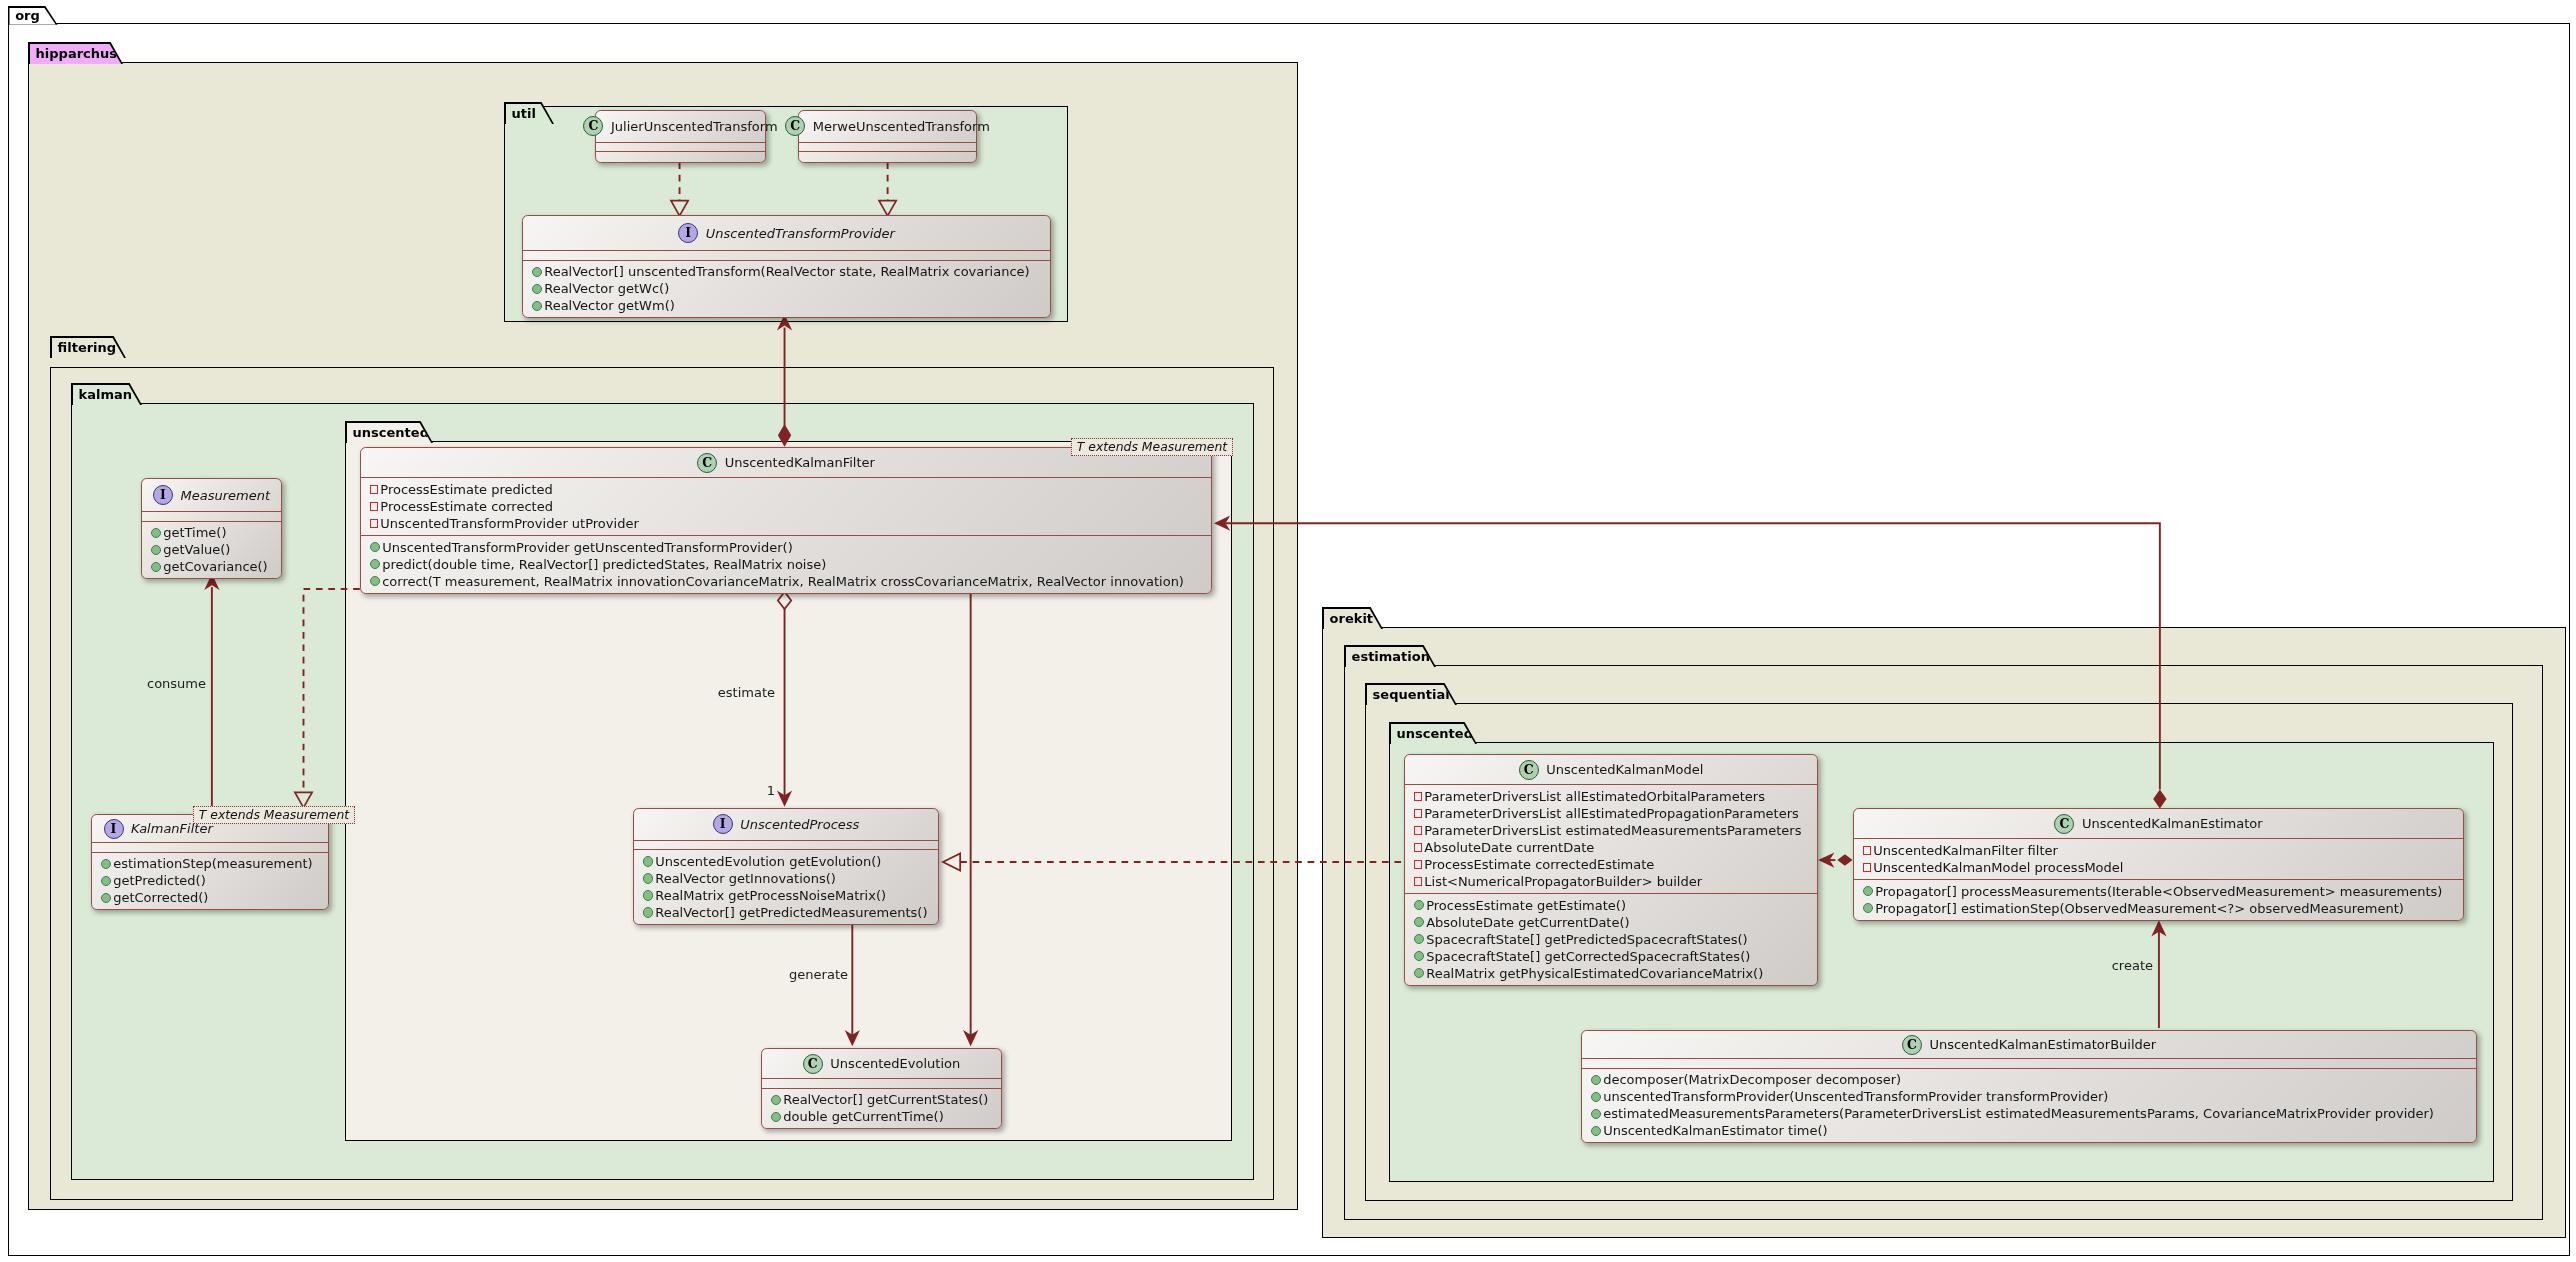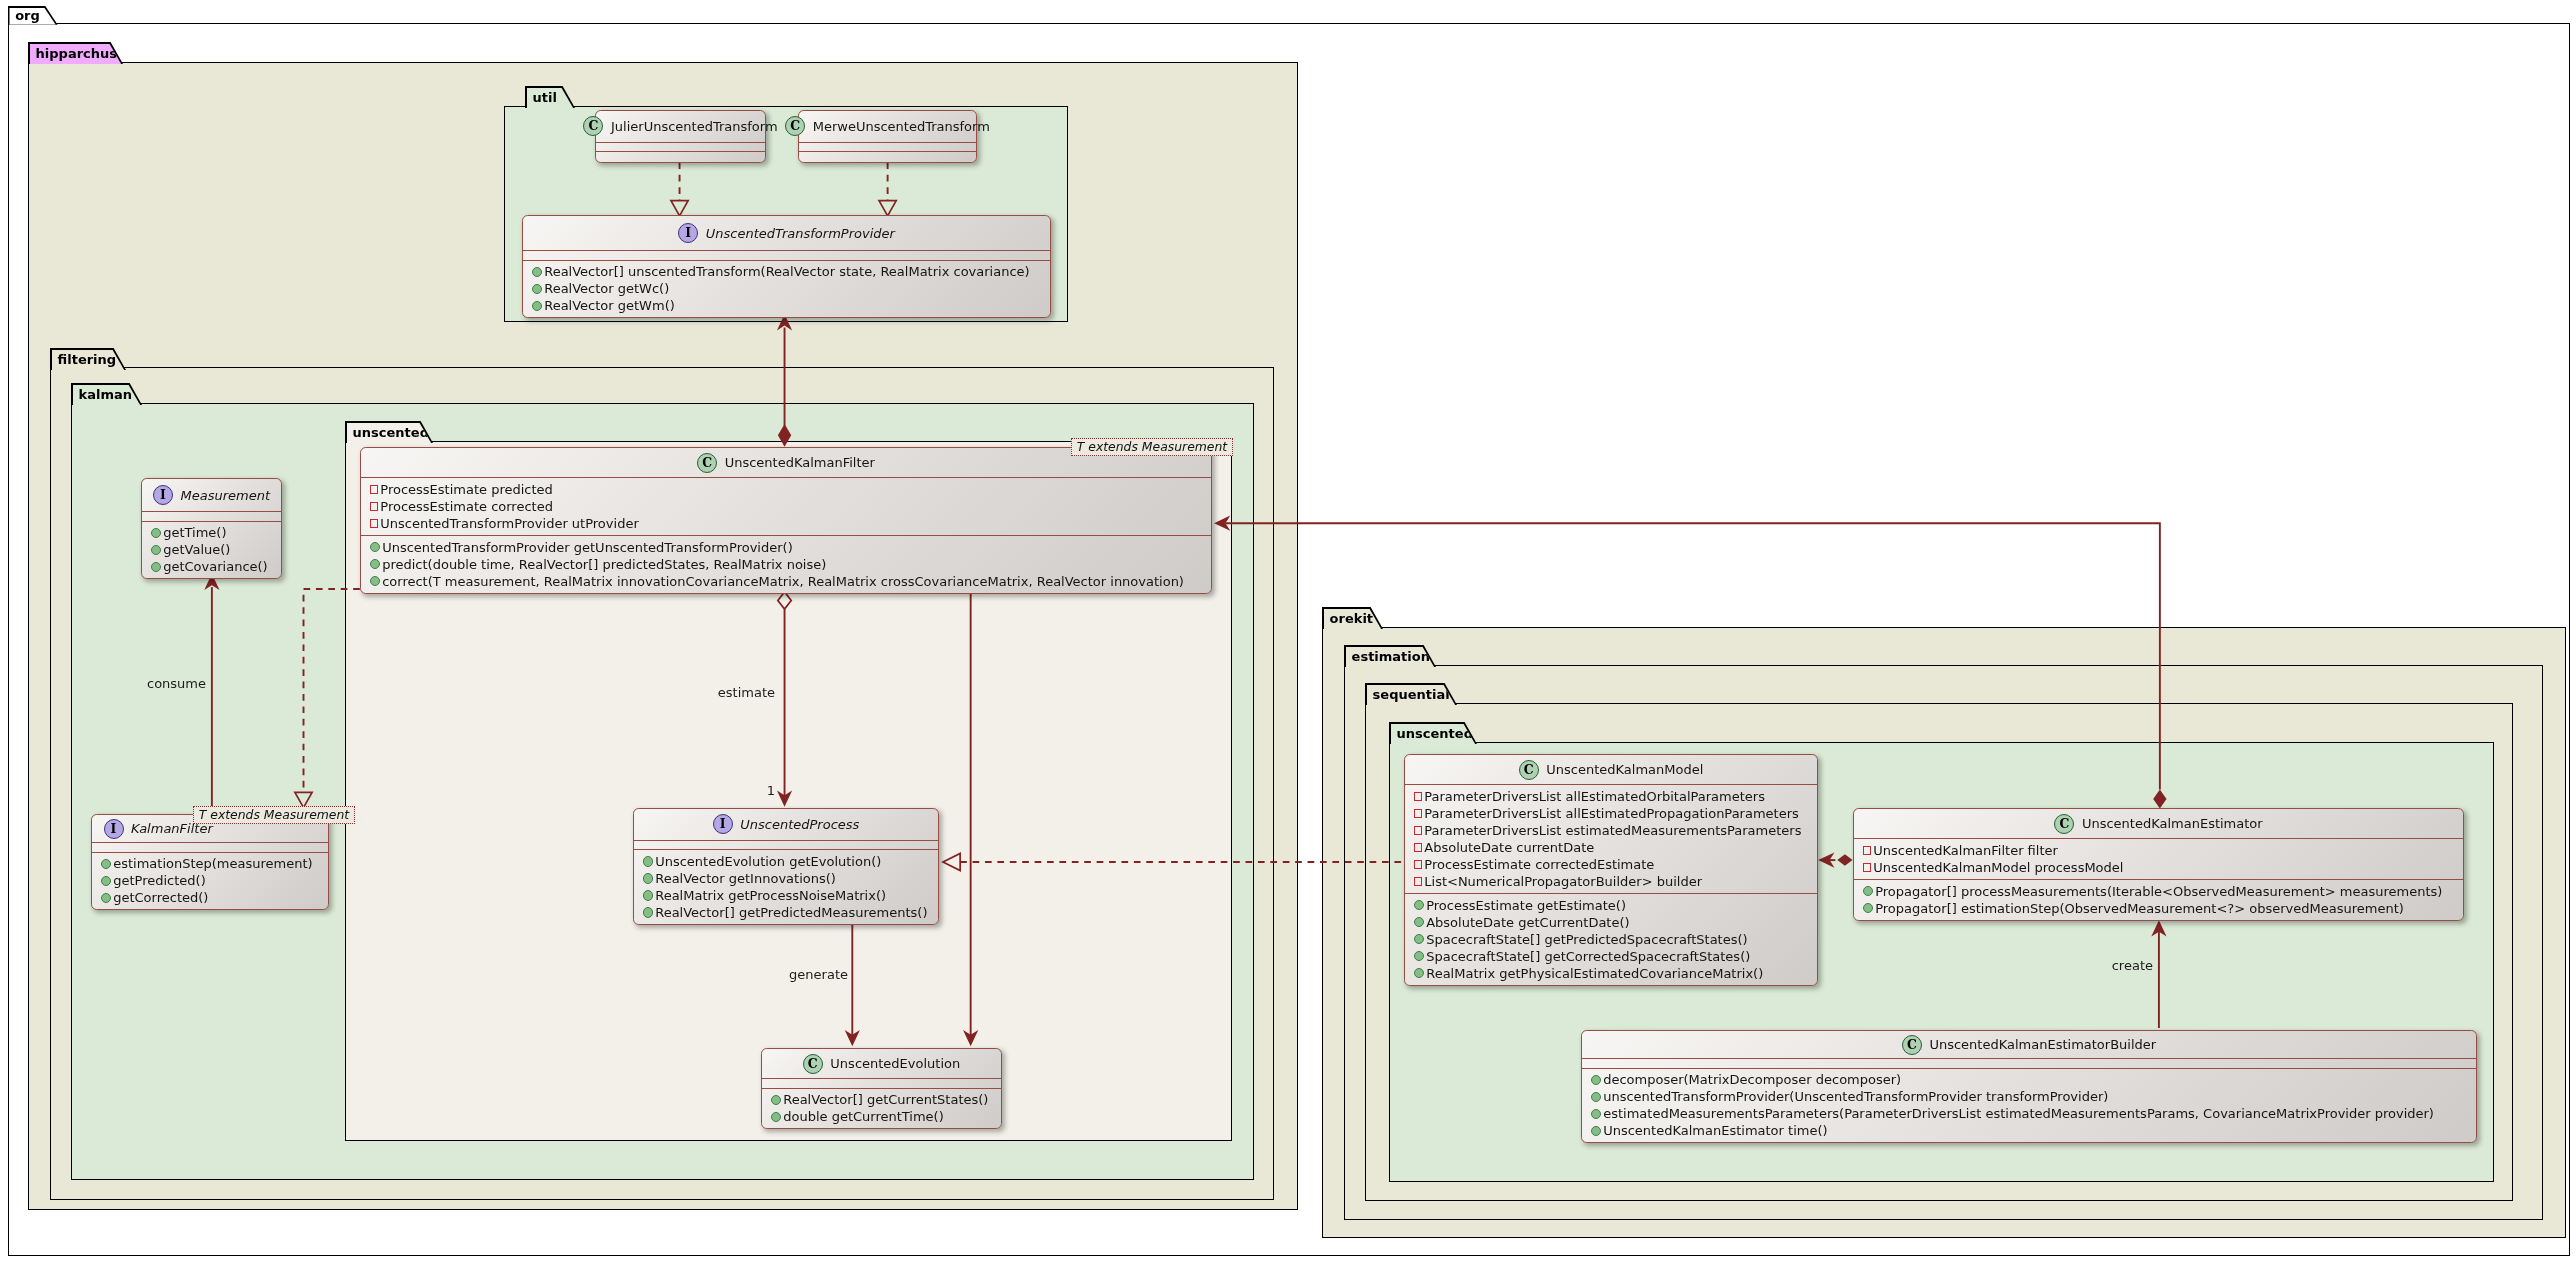--- a/index.html
+++ b/index.html
@@ -53,28 +53,28 @@
   </div>
 
   <div class="pkg-body" style="left:28px; top:62px; width:1270px; height:1148px; background:#E9E8D7;"></div>
   <div class="pkg-tab" style="left:28px; top:42px; width:95px; height:22px;">
     <div class="pkg-tab-inner" style="background:#f0abfc;">
         <span>hipparchus</span>
       </div>
   </div>
 
   <div class="pkg-body" style="left:504px; top:106px; width:564px; height:216px; background:#DBEAD6;"></div>
-  <div class="pkg-tab" style="left:504px; top:86px; width:50px; height:22px;margin-left:21px;">
+  <div class="pkg-tab" style="left:504px; top:102px; width:50px; height:22px;">
     <div class="pkg-tab-inner" style="background:#DBEAD6;">
         <span>util</span>
       </div>
   </div>
 
   <div class="pkg-body" style="left:50px; top:367px; width:1224px; height:833px; background:#E9E8D7;"></div>
-  <div class="pkg-tab" style="left:50px; top:348px; width:76px; height:22px;">
+  <div class="pkg-tab" style="left:50px; top:336px; width:76px; height:22px;">
     <div class="pkg-tab-inner" style="background:#E9E8D7;">
         <span>filtering</span>
       </div>
   </div>
 
   <div class="pkg-body" style="left:71px; top:403px; width:1183px; height:777px; background:#DBEAD6;"></div>
   <div class="pkg-tab" style="left:71px; top:383px; width:71px; height:22px;">
     <div class="pkg-tab-inner" style="background:#DBEAD6;">
         <span>kalman</span>
       </div>

